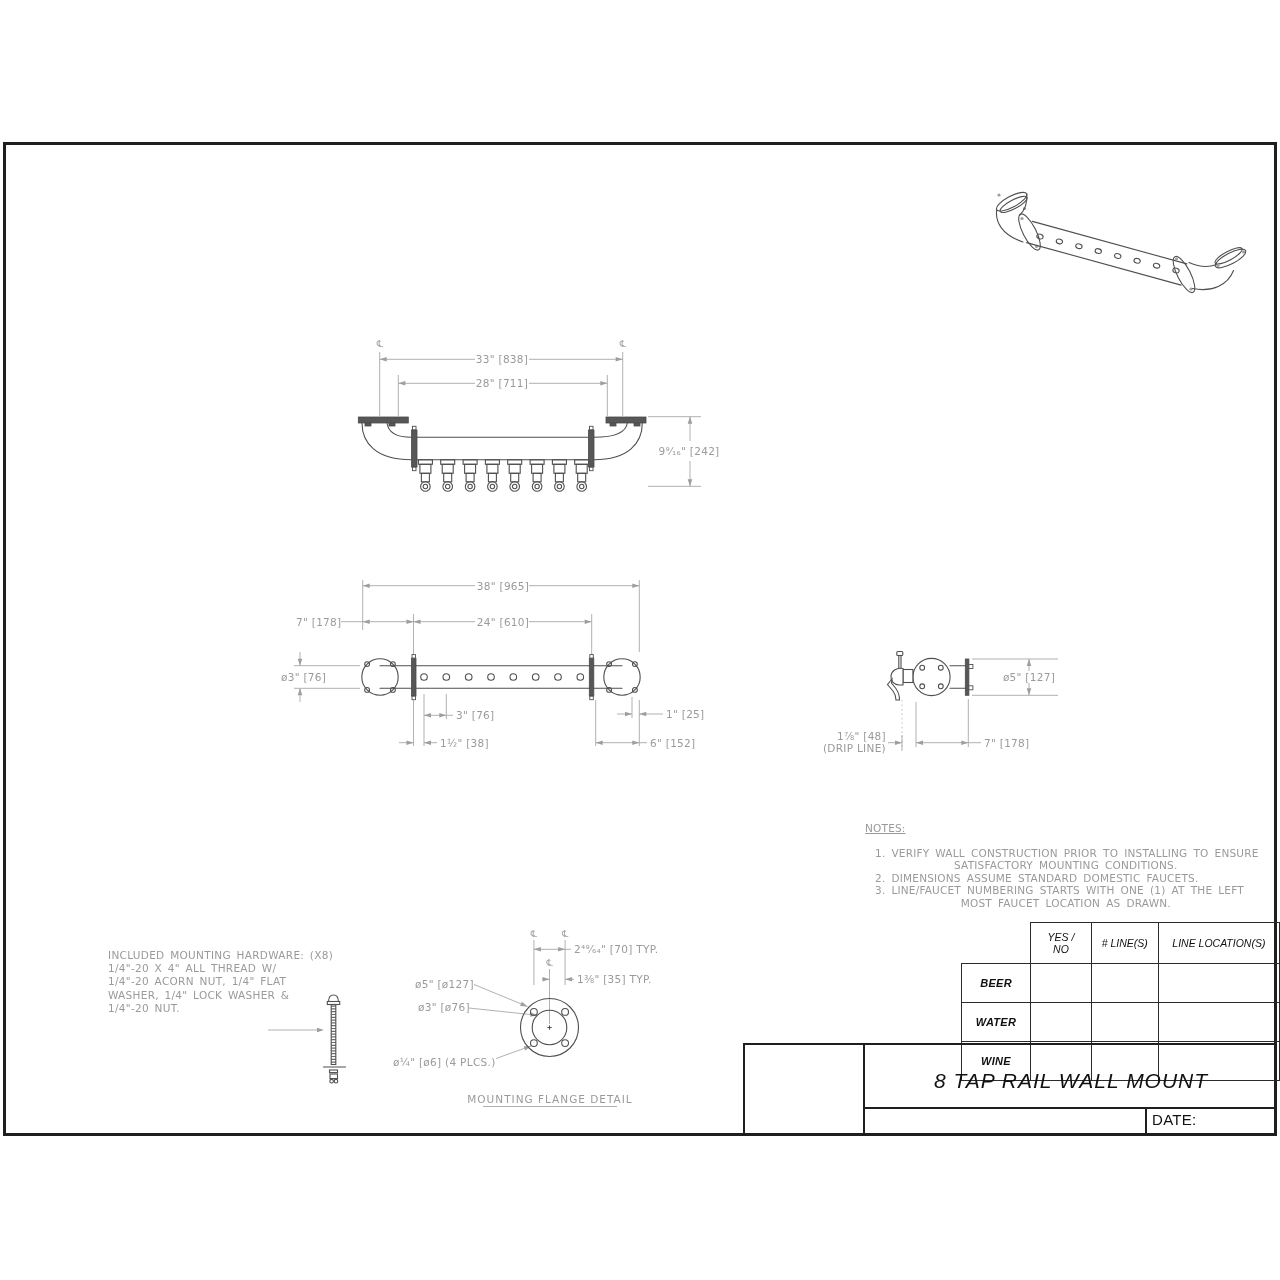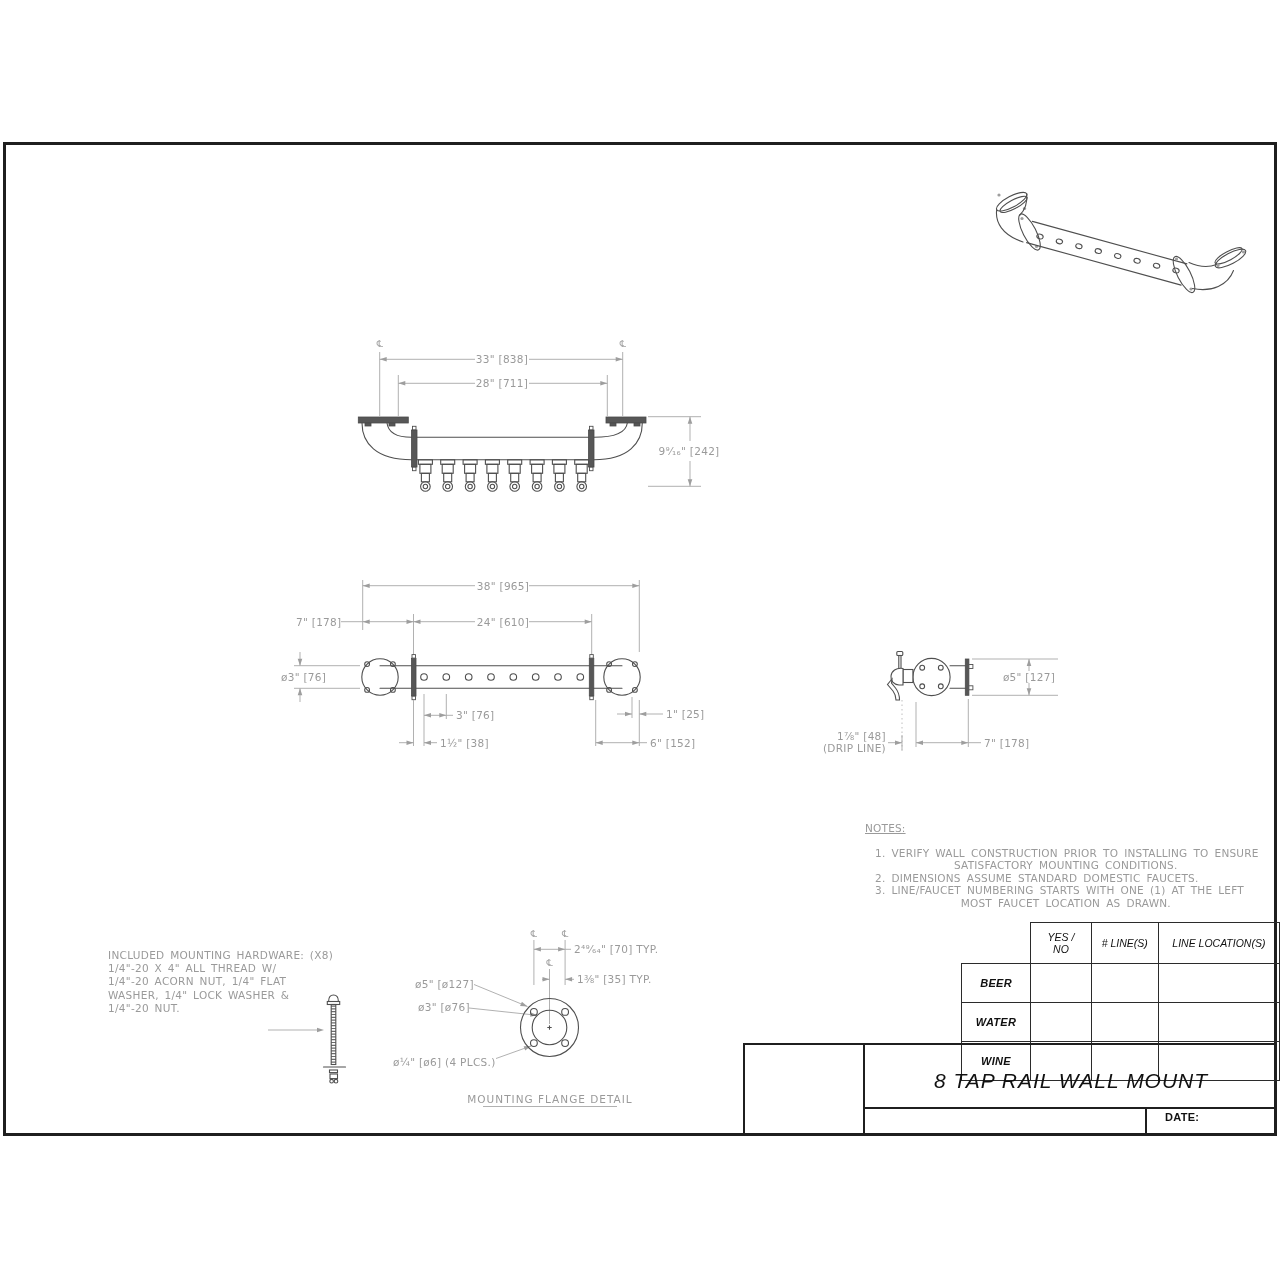--- a/index.html
+++ b/index.html
@@ -47,21 +47,21 @@
   .tb-outline { position:absolute; left:743px; top:1043px; width:534px; height:93px;
                 border:2px solid #1f1f1f; box-sizing:border-box; }
   .tb-vdiv  { position:absolute; left:863px; top:1043px; width:2px; height:93px; background:#1f1f1f; }
   .tb-hdiv  { position:absolute; left:863px; top:1107px; width:414px; height:2px; background:#1f1f1f; }
   .tb-ddiv  { position:absolute; left:1145px; top:1107px; width:2px; height:29px; background:#1f1f1f; }
   .tb-title { position:absolute; left:865px; top:1043px; width:412px; height:76px;
               display:flex; align-items:center; justify-content:center;
               font-family:"Liberation Sans", sans-serif; font-style:italic; font-size:21px;
               letter-spacing:1px; color:#111; }
   .tb-date  { position:absolute; left:1152px; top:1111px; font-family:"Liberation Sans", sans-serif;
-              font-size:11px; font-weight:700; color:#111; letter-spacing:0.3px;margin-left:13px; }
+              font-size:15px; font-weight:400; color:#111; letter-spacing:0.3px; }
 </style>
 </head>
 <body>
 
 <div class="sheet">
 
   <div class="frame"></div>
 
   <svg class="canvas" width="1280" height="1280" viewBox="0 0 1280 1280">
 

